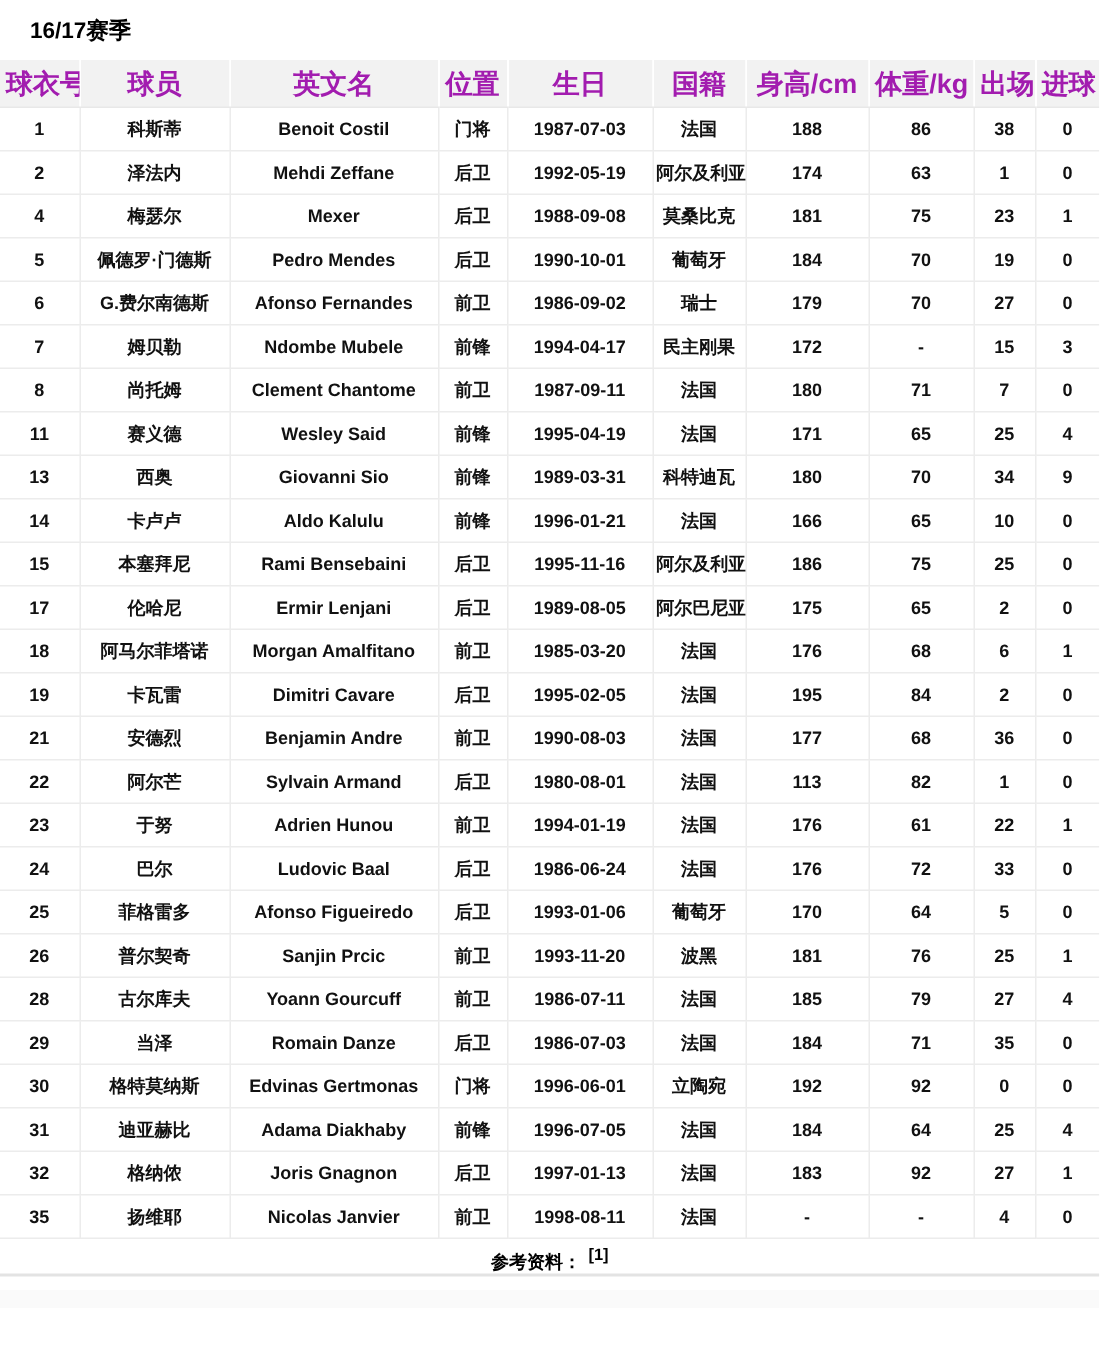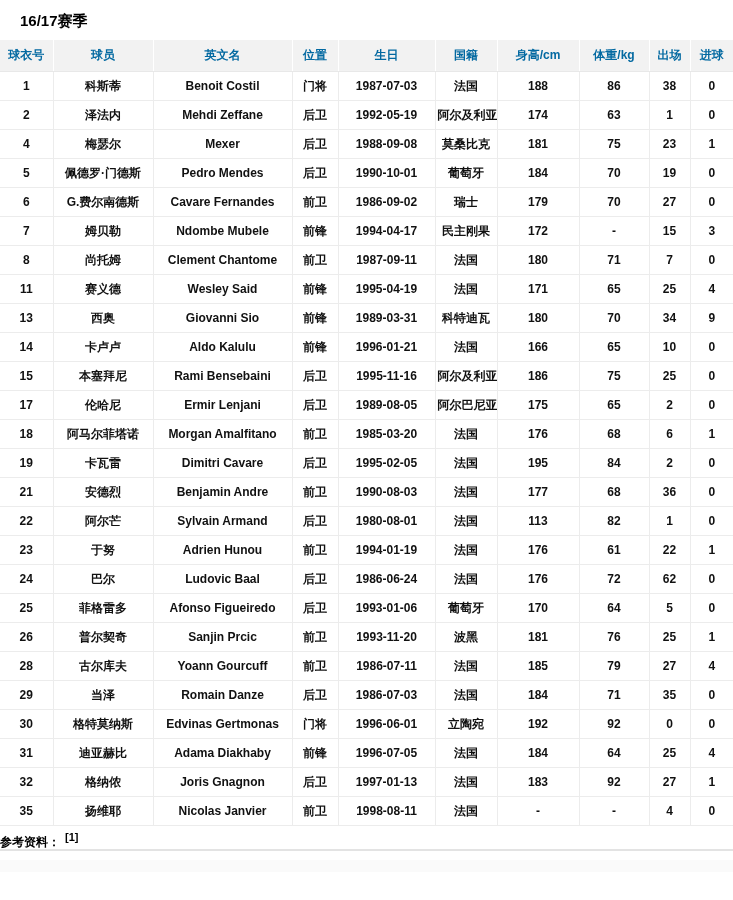--- a/index.html
+++ b/index.html
@@ -22,23 +22,23 @@
     padding: 10px 0 9px 20px;
     line-height: 21px;
   }
   table.squad {
     width: 733px;
     border-collapse: collapse;
     table-layout: fixed;
   }
   table.squad thead th {
     background: #f2f2f2;
-    font-size: 12px;
+    font-size: 18px;
     font-weight: bold;
-    color: #0369a1;
+    color: #a21caf;
     height: 31px;
     text-align: center;
     border-left: 1px solid #ffffff;
     border-bottom: 1px solid #e8e8e8;
     padding: 0 4px;
     white-space: nowrap;
     overflow: hidden;
   }
   table.squad thead th:first-child { border-left: none; }
   table.squad tbody td {
@@ -52,21 +52,21 @@
     border-bottom: 1px solid #ececec;
     padding: 0 2px;
     white-space: nowrap;
     overflow: hidden;
   }
   table.squad tbody td:last-child { border-right: none; }
   .ref-row {
     width: 733px;
     height: 22px;
     line-height: 22px;
-    text-align: left;
+    text-align: center;
     font-size: 12px;
     font-weight: bold;
     color: #000;
     border-bottom: 2px solid #e3e3e3;
     padding-bottom: 1px;
   }
   .ref-row sup {
     font-size: 11px;
     font-weight: bold;
     margin-left: 5px;
@@ -159,21 +159,21 @@
           <td>1990-10-01</td>
           <td>葡萄牙</td>
           <td>184</td>
           <td>70</td>
           <td>19</td>
           <td>0</td>
         </tr>
         <tr>
           <td>6</td>
           <td>G.费尔南德斯</td>
-          <td>Cavare Fernandes</td>
+          <td>Afonso Fernandes</td>
           <td>前卫</td>
           <td>1986-09-02</td>
           <td>瑞士</td>
           <td>179</td>
           <td>70</td>
           <td>27</td>
           <td>0</td>
         </tr>
         <tr>
           <td>7</td>
@@ -321,21 +321,21 @@
         </tr>
         <tr>
           <td>24</td>
           <td>巴尔</td>
           <td>Ludovic Baal</td>
           <td>后卫</td>
           <td>1986-06-24</td>
           <td>法国</td>
           <td>176</td>
           <td>72</td>
-          <td>62</td>
+          <td>33</td>
           <td>0</td>
         </tr>
         <tr>
           <td>25</td>
           <td>菲格雷多</td>
           <td>Afonso Figueiredo</td>
           <td>后卫</td>
           <td>1993-01-06</td>
           <td>葡萄牙</td>
           <td>170</td>

